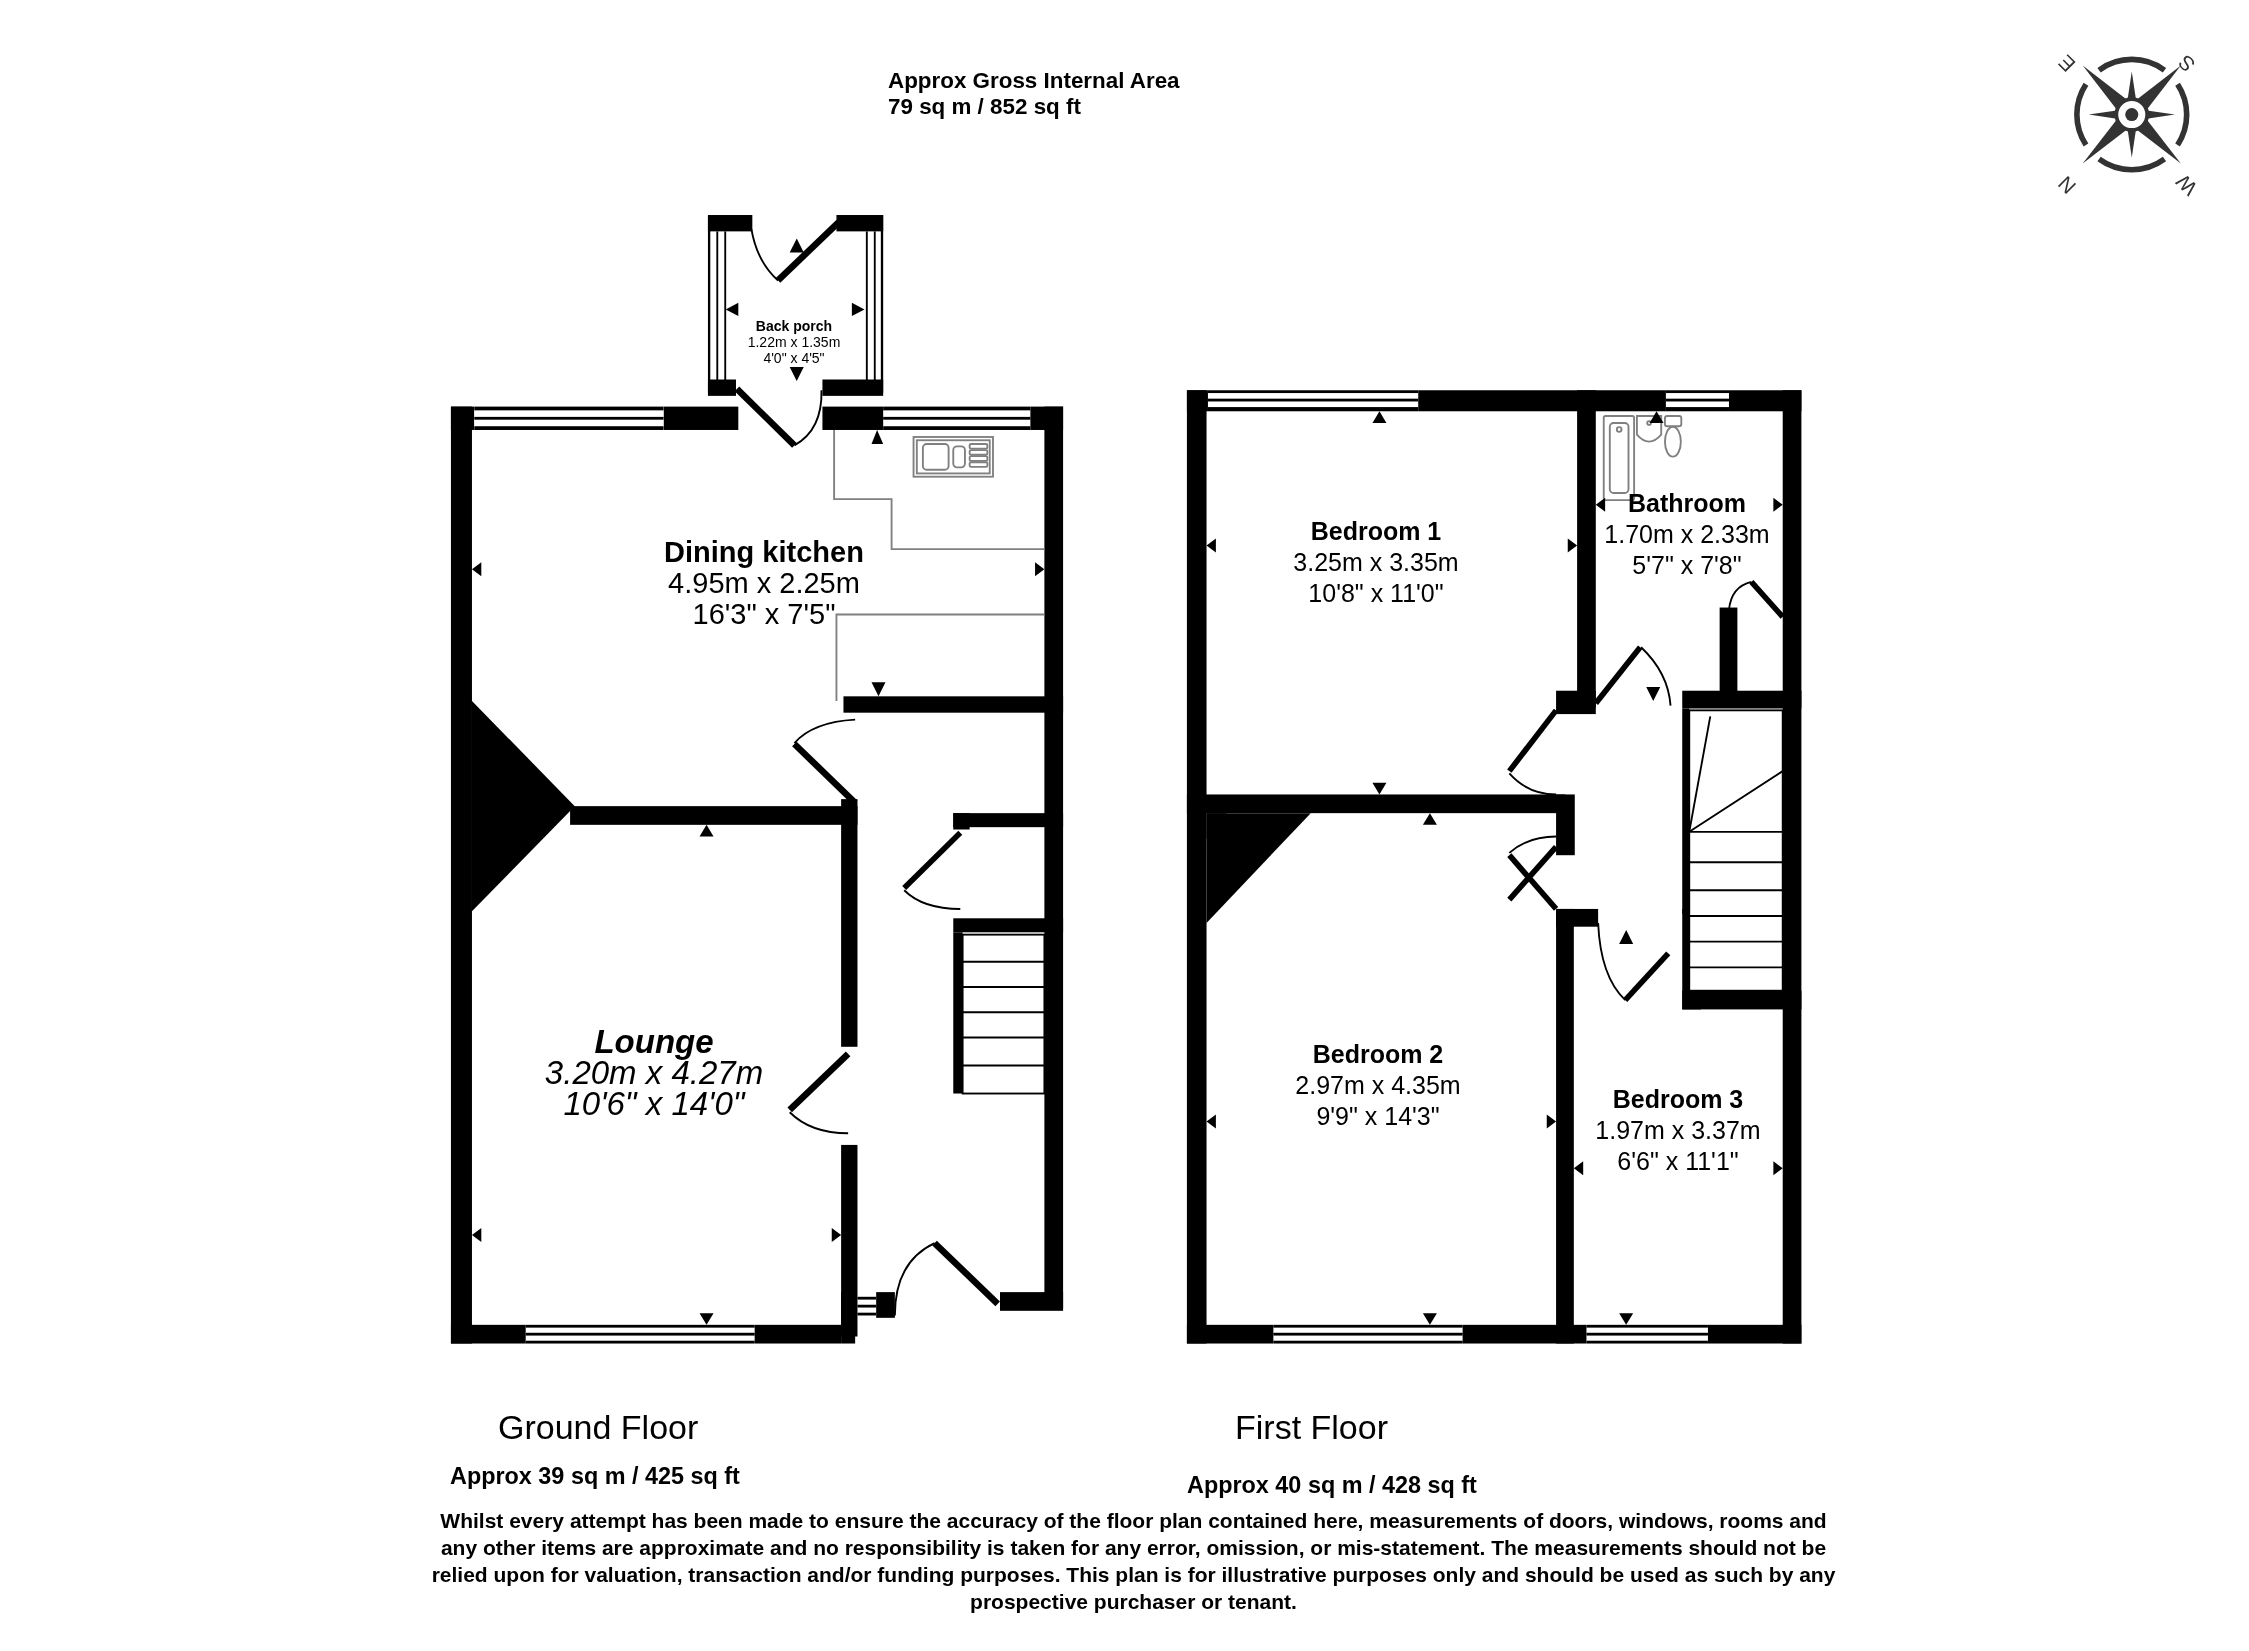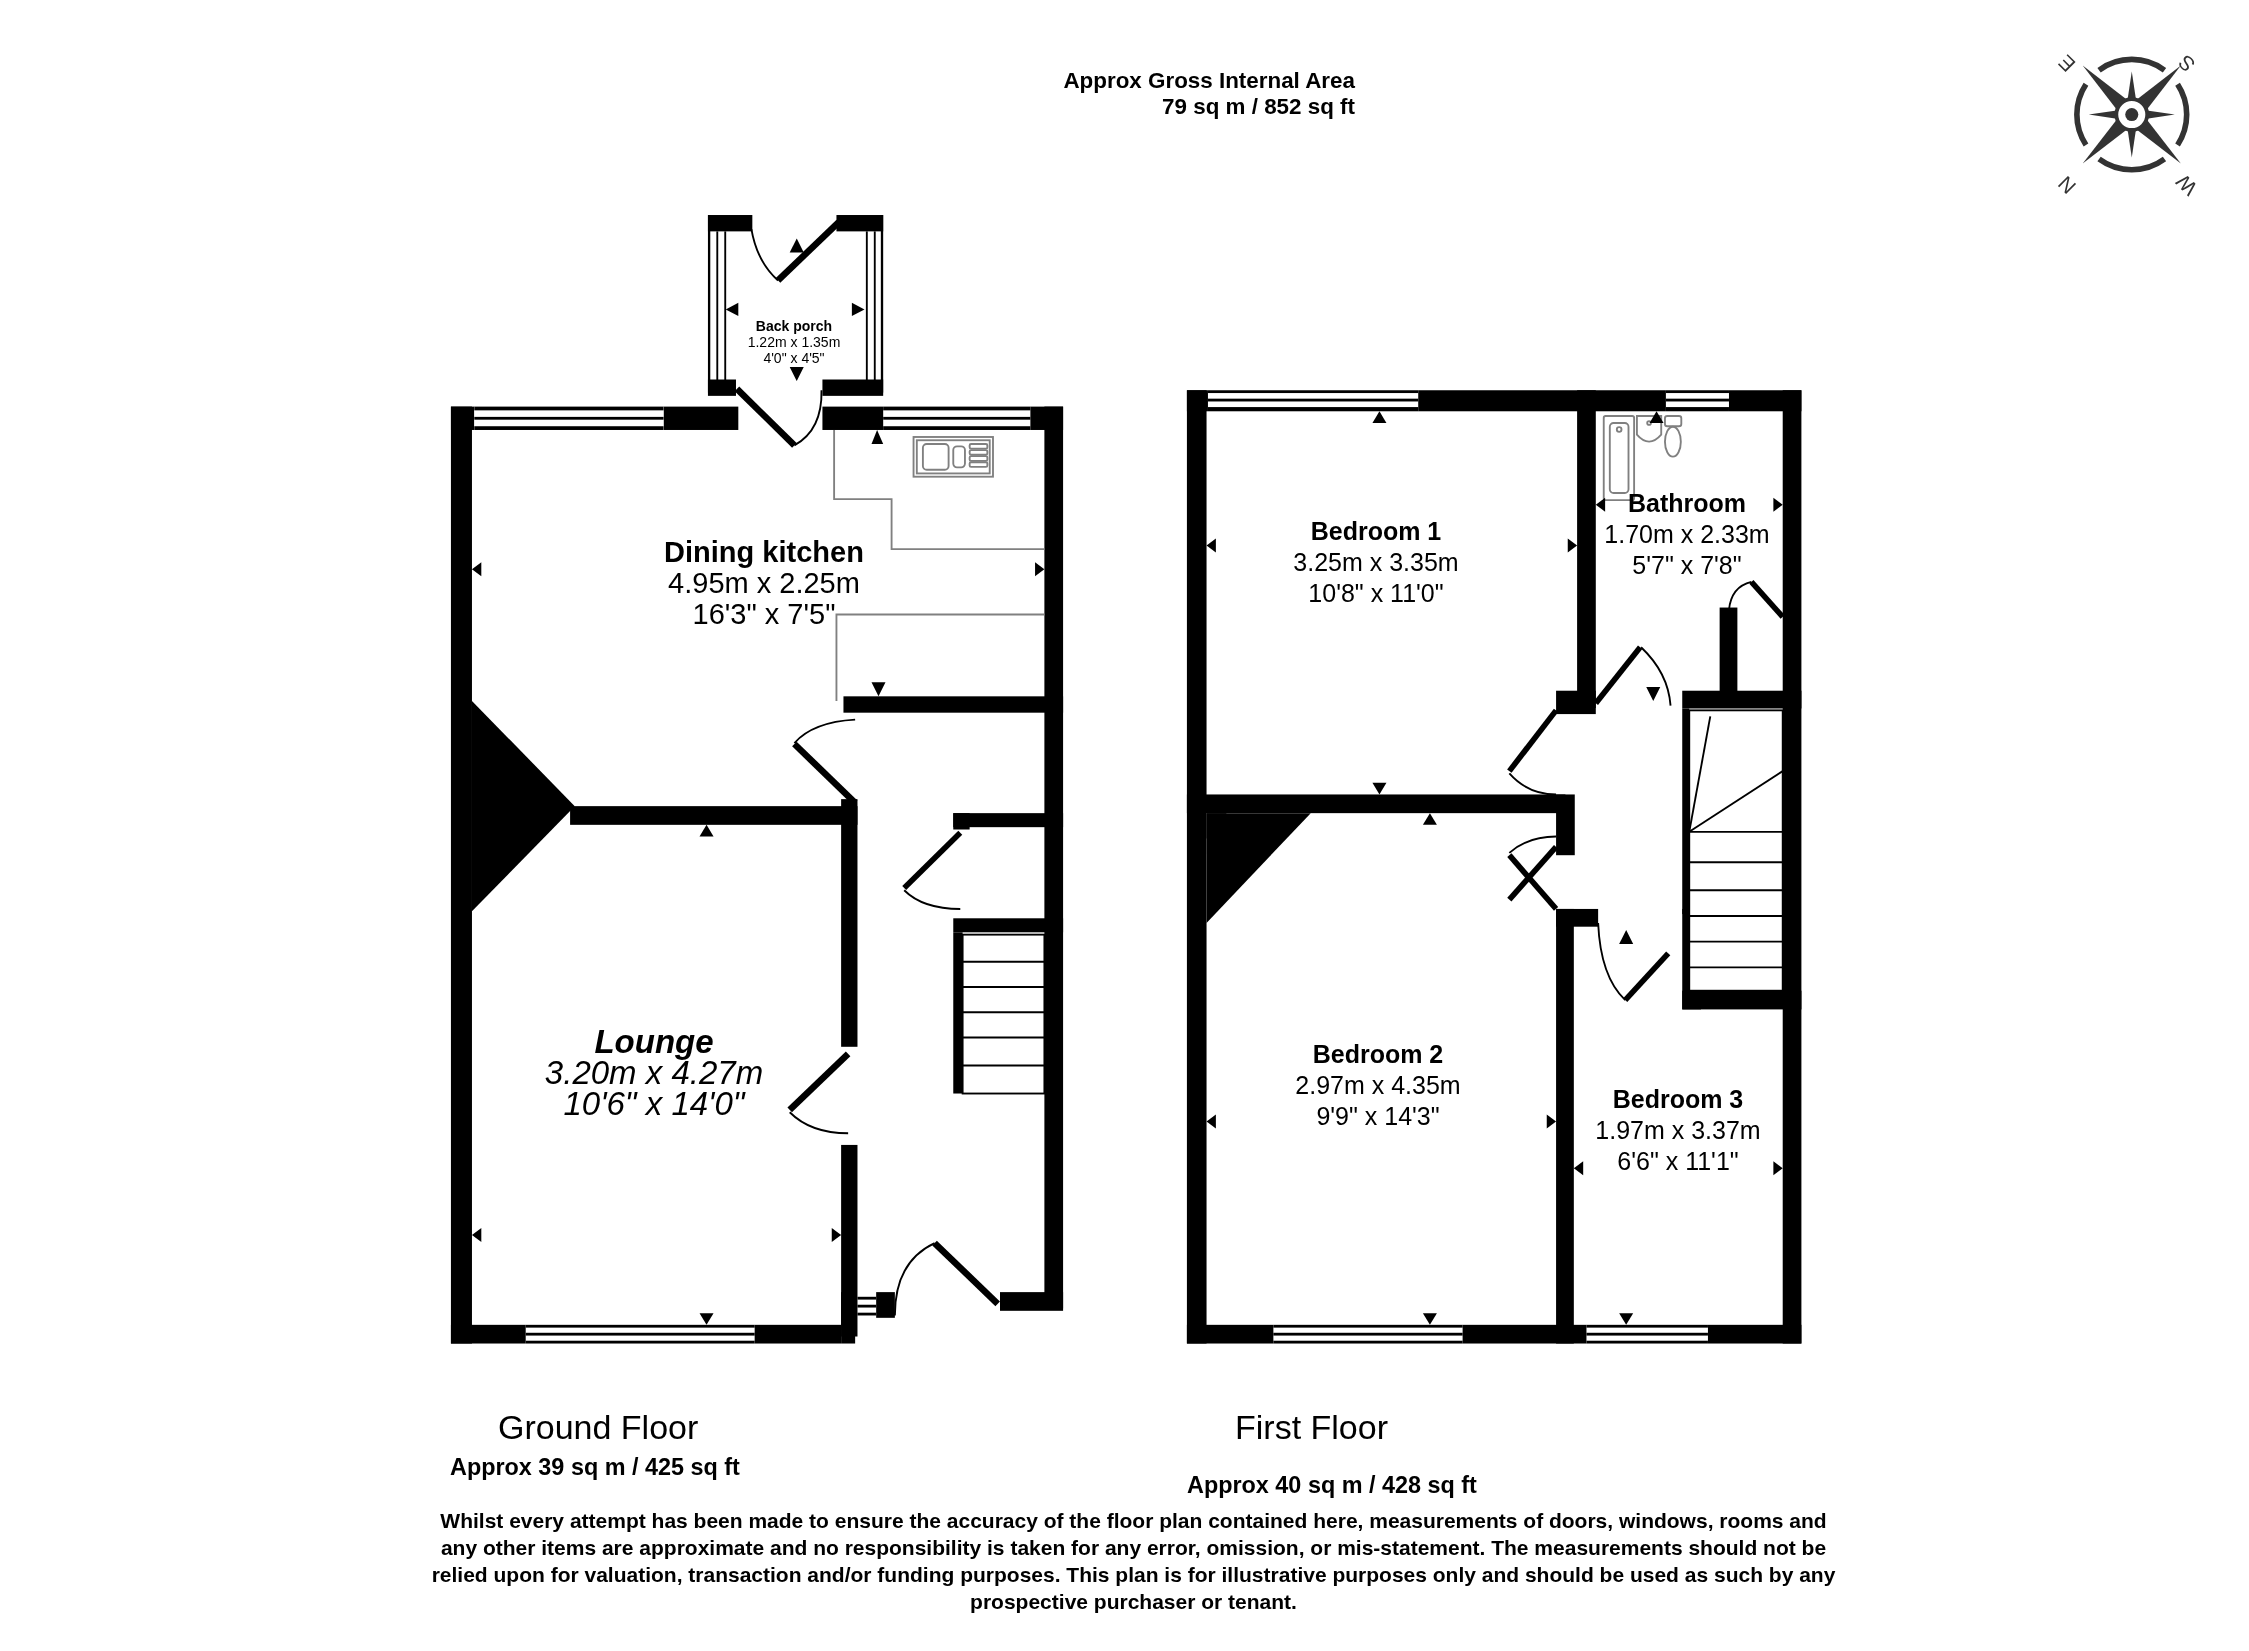--- a/index.html
+++ b/index.html
@@ -1,19 +1,19 @@
 <!DOCTYPE html>
 <html style="font-size:7.5px"><head>
 <meta charset="utf-8">
 <style>
   html, body { margin: 0; padding: 0; background: #ffffff; }
   body { width: 2250px; height: 1652px; position: relative; overflow: hidden;
          font-family: "Liberation Sans", sans-serif; color: #000; }
   .abs { position: absolute; }
-  .center { text-align: right; }
+  .center { text-align: left; }
   #title { left: 888px; top: 68px; width: 467px; font-weight: bold; font-size: 22.4px; line-height: 26px; }
   #plan { position: absolute; left: 0; top: 0; }
   .room-label { position: absolute; text-align: center; transform: translateX(-50%); white-space: nowrap; }
   .room-name { font-weight: bold; }
   .floor-title { font-size: 34px; line-height: 37px; margin-left: 48px; }
   .floor-area { font-weight: bold; font-size: 23.4px; line-height: 28px; }
   #disclaimer { left: 421px; top: 1507px; width: 1425px; font-size: 21px; line-height: 27px; text-align: center; font-weight: bold; }
 </style>
 </head>
 <body>
@@ -307,21 +307,21 @@
   <div>9'9" x 14'3"</div>
 </div>
 <div class="room-label" style="left:1678px; top:1084px; font-size:25px; line-height:31px;">
   <div class="room-name">Bedroom 3</div>
   <div>1.97m x 3.37m</div>
   <div>6'6" x 11'1"</div>
 </div>
 
 <div class="abs" style="left:450px; top:1409px;">
   <div class="floor-title">Ground Floor</div>
-  <div class="floor-area" style="margin-top:7px;">Approx 39 sq m / 425 sq ft</div>
+  <div class="floor-area" style="margin-top:16px;">Approx 39 sq m / 425 sq ft</div>
 </div>
 <div class="abs" style="left:1187px; top:1409px;">
   <div class="floor-title">First Floor</div>
   <div class="floor-area" style="margin-top:25px;">Approx 40 sq m / 428 sq ft</div>
 </div>
 
 <div id="disclaimer" class="abs">Whilst every attempt has been made to ensure the accuracy of the floor plan contained here, measurements of doors, windows, rooms and any other items are approximate and no responsibility is taken for any error, omission, or mis-statement. The measurements should not be relied upon for valuation, transaction and/or funding purposes. This plan is for illustrative purposes only and should be used as such by any prospective purchaser or tenant.</div>
 
 
 </body></html>

